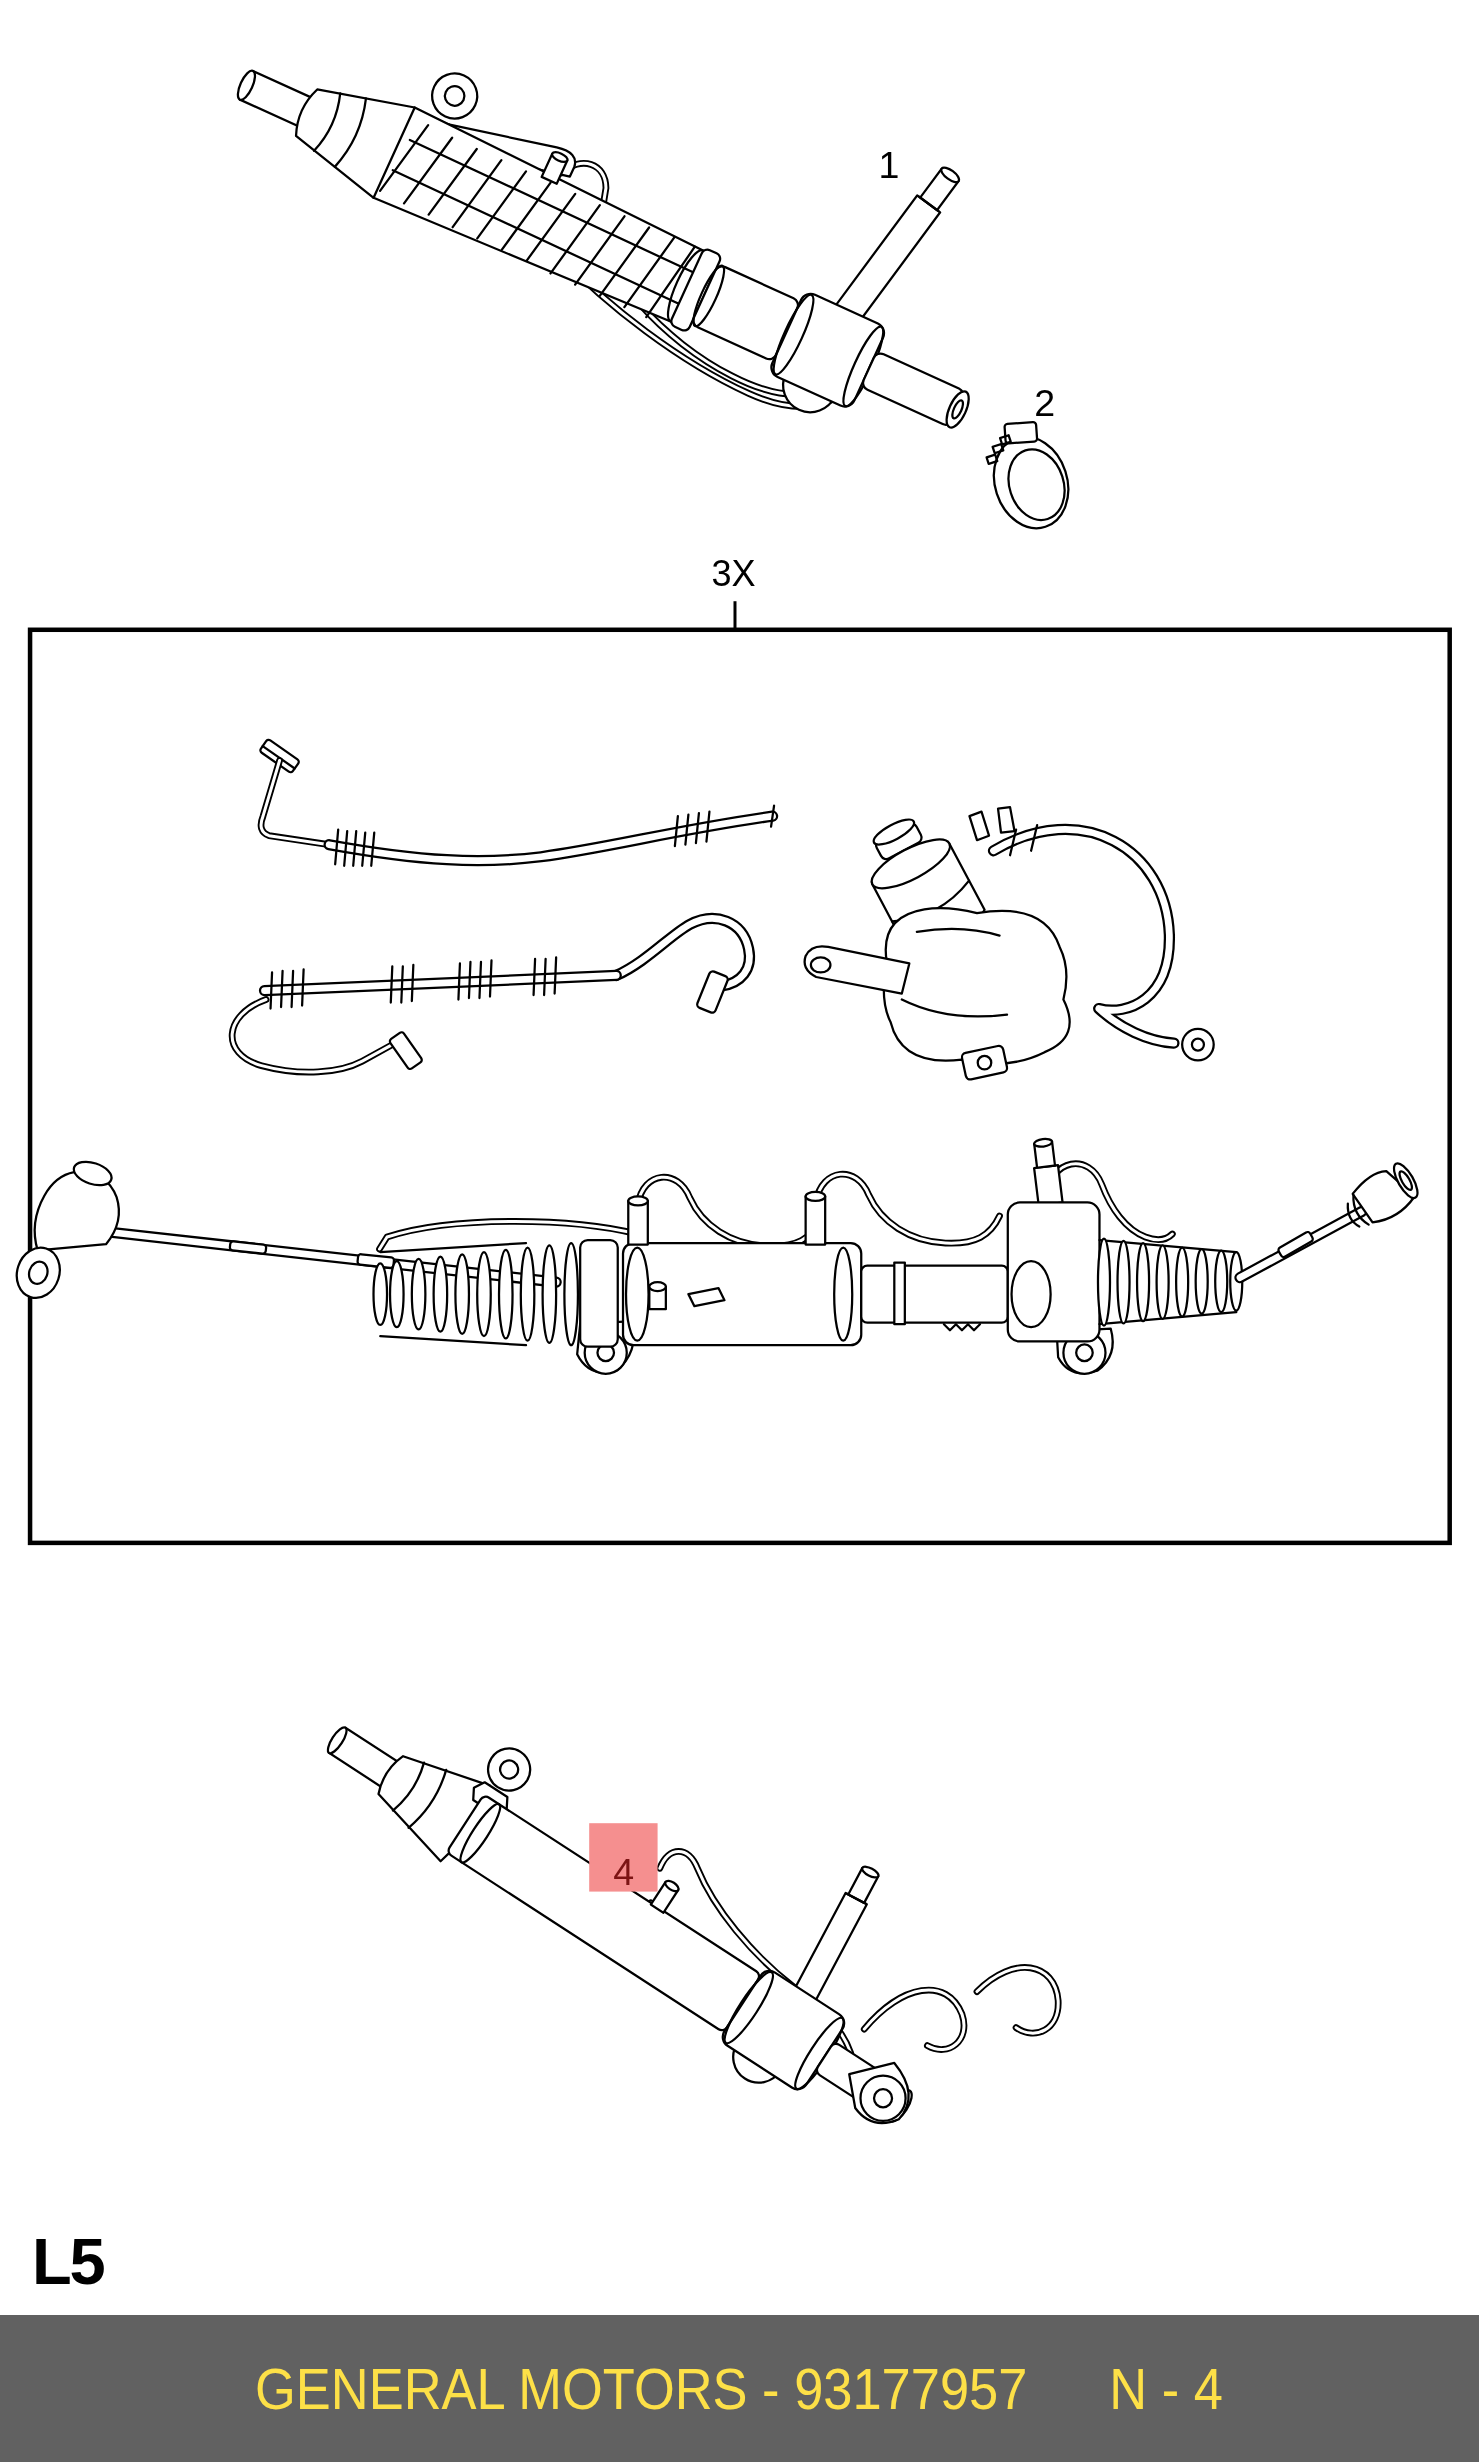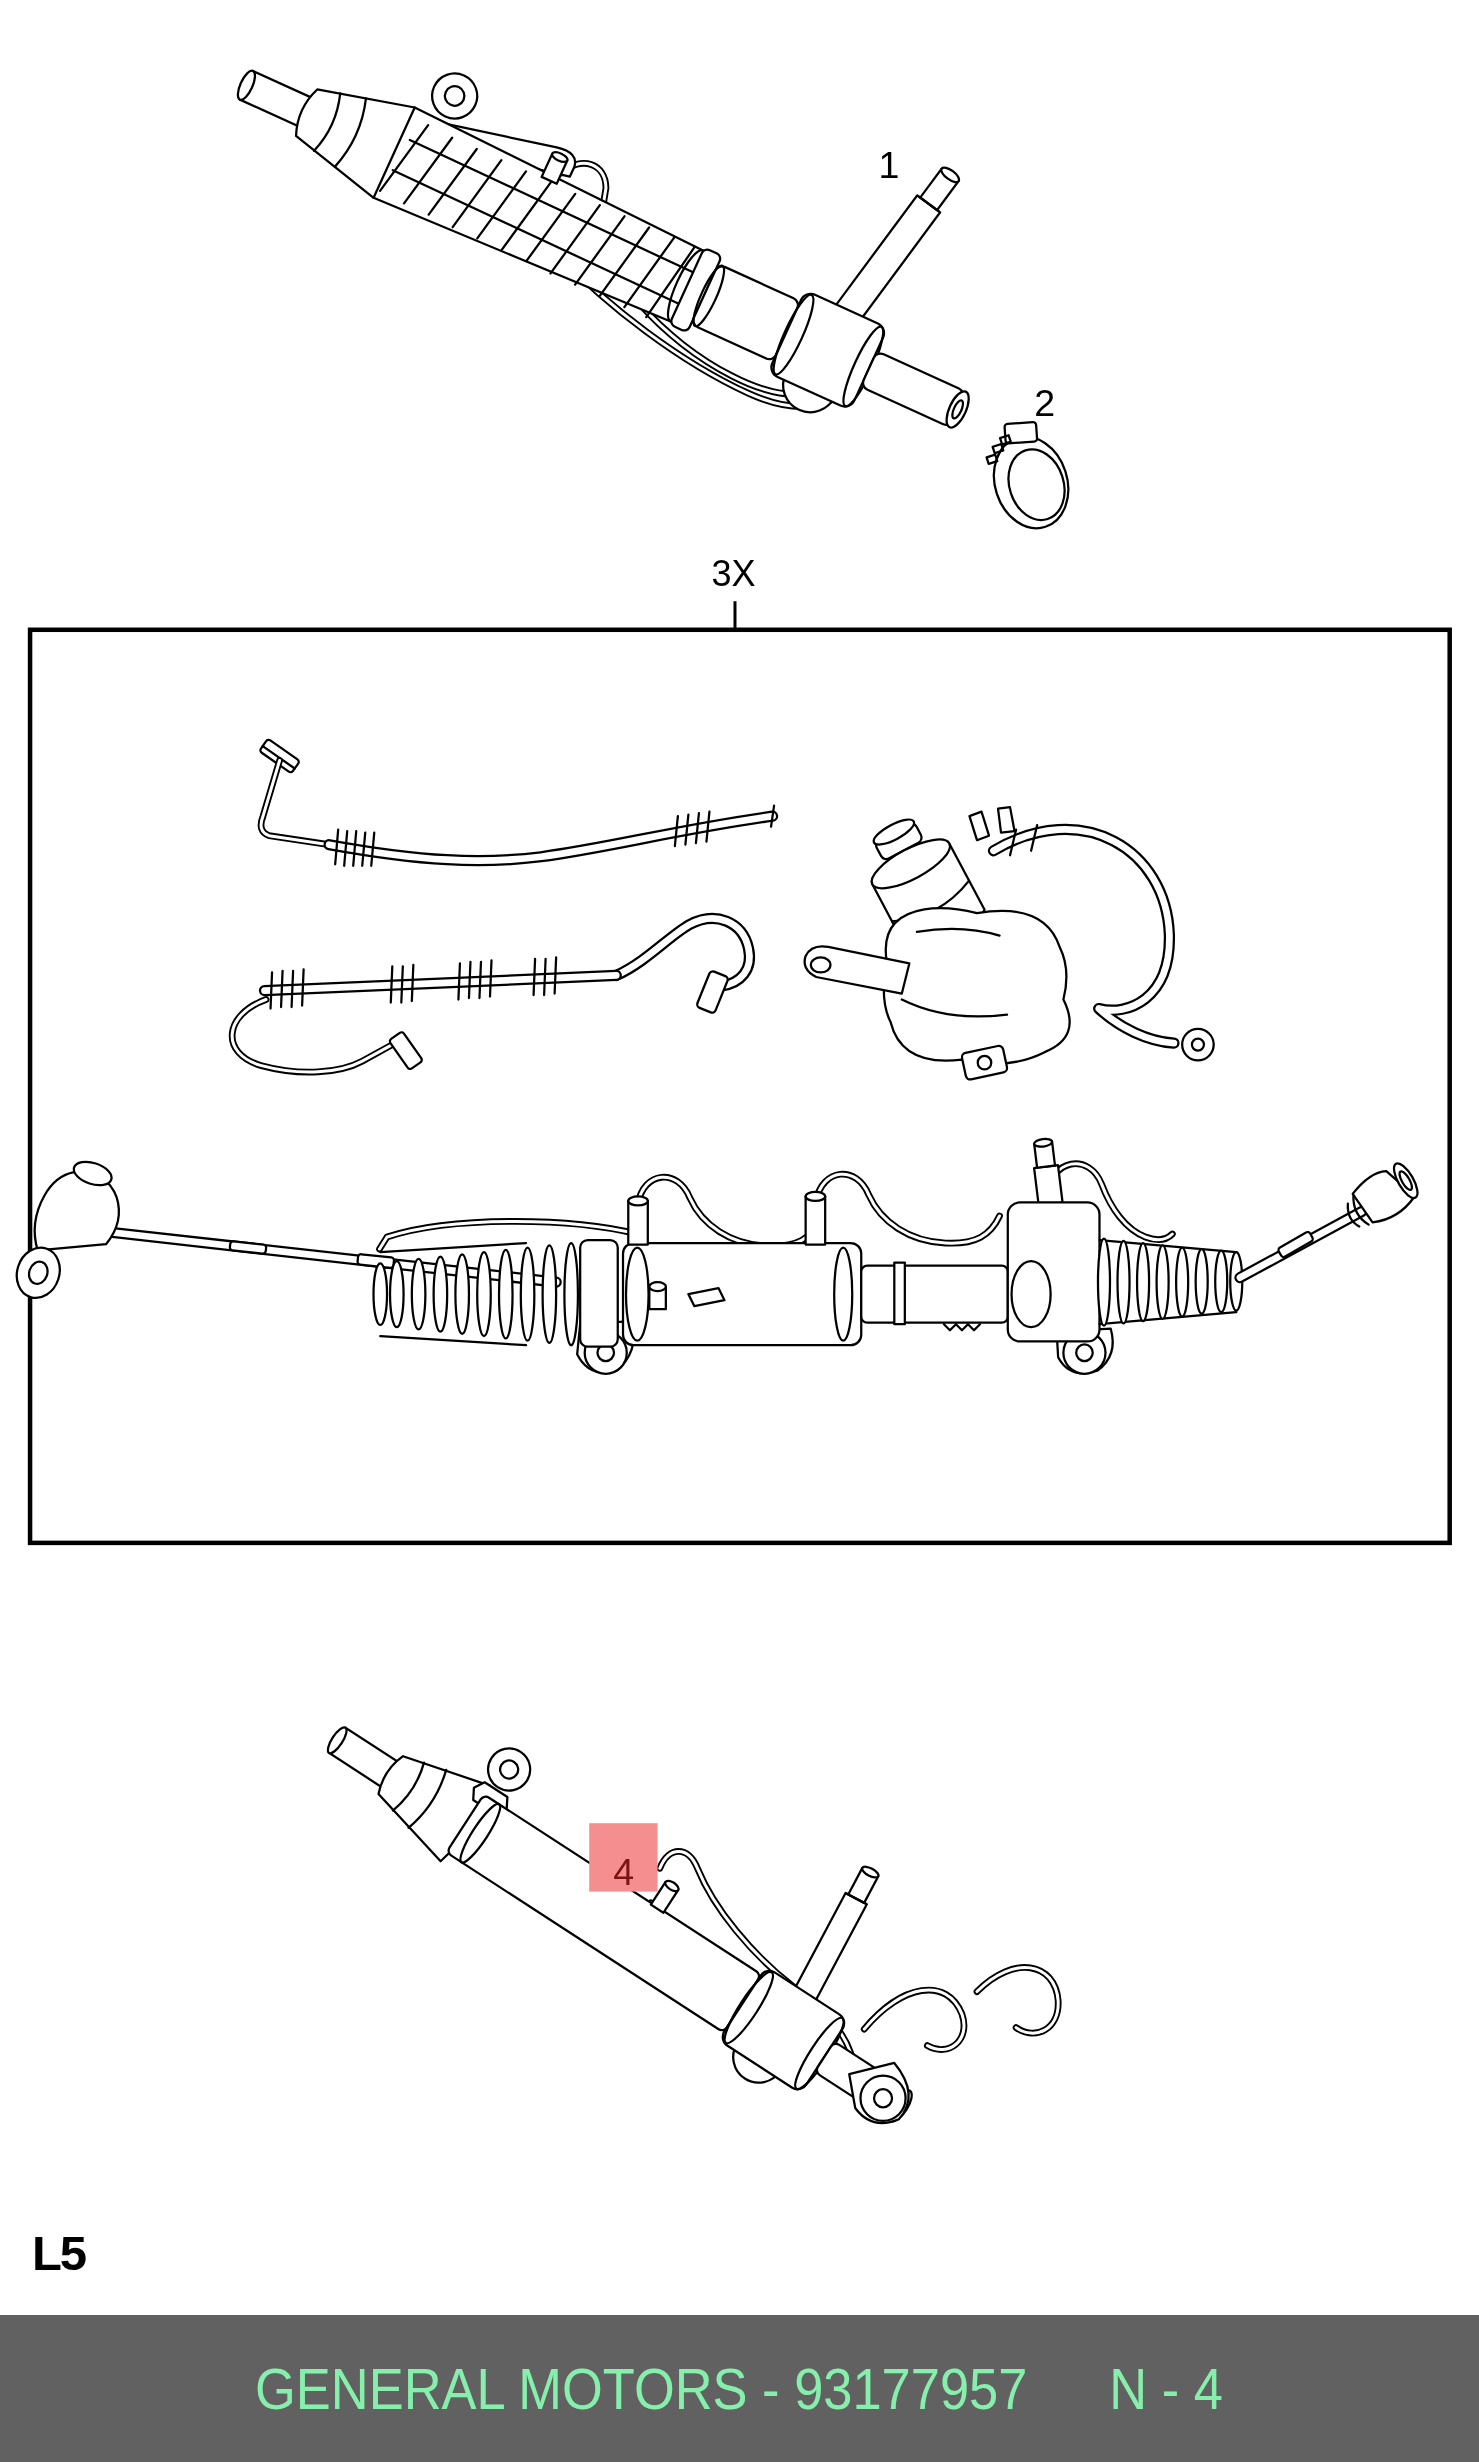--- a/index.html
+++ b/index.html
@@ -10,21 +10,21 @@
   .art path,.art line,.art rect,.art circle,.art ellipse,.art polygon{
     stroke:#000;stroke-width:3;fill:none;stroke-linecap:round;stroke-linejoin:round;}
   .art .fill{fill:#fff;}
   .art .tube-o{stroke-width:15;}
   .art .tube-i{stroke:#fff;stroke-width:9;}
   .art .pipe-o{stroke-width:9;}
   .art .pipe-i{stroke:#fff;stroke-width:4;}
   .callout{font-size:50px;fill:#000;stroke:none;}
   .qty{font-size:48px;fill:#000;stroke:none;}
   .hl-num{font-size:50px;stroke:none;}
-  #page-code{position:absolute;left:32px;top:2229px;font-size:49px;font-weight:bold;
+  #page-code{position:absolute;left:32px;top:2229px;font-size:65px;font-weight:bold;
     letter-spacing:-2.3px;color:#000;line-height:1;}
   #footer{position:absolute;left:0;top:2315px;width:1479px;height:147px;
     display:flex;align-items:center;justify-content:center;}
   #footer .row{display:flex;gap:89px;transform:scaleX(0.92);}
   #footer .t{font-size:57px;white-space:pre;}
 </style>
 </head>
 <body>
 
 <div id="stage">
@@ -312,21 +312,21 @@
 
   <g>
     <rect x="784" y="2426" width="91" height="91" fill="#f58f8f"></rect>
     <text class="hl-num" x="830" y="2508" text-anchor="middle" fill="#7c1414">4</text>
   </g>
 
 </svg>
 
 <div id="page-code">L5</div>
 
-<div id="footer" style="background-color: rgb(97, 97, 97); color: #86efac;">
+<div id="footer" style="background-color: rgb(97, 97, 97); color: #fde047;">
   <div class="row">
     <span class="t">GENERAL MOTORS - 93177957</span>
     <span class="t">N - 4</span>
   </div>
 </div>
 
 </div>
 
 
 </body></html>

